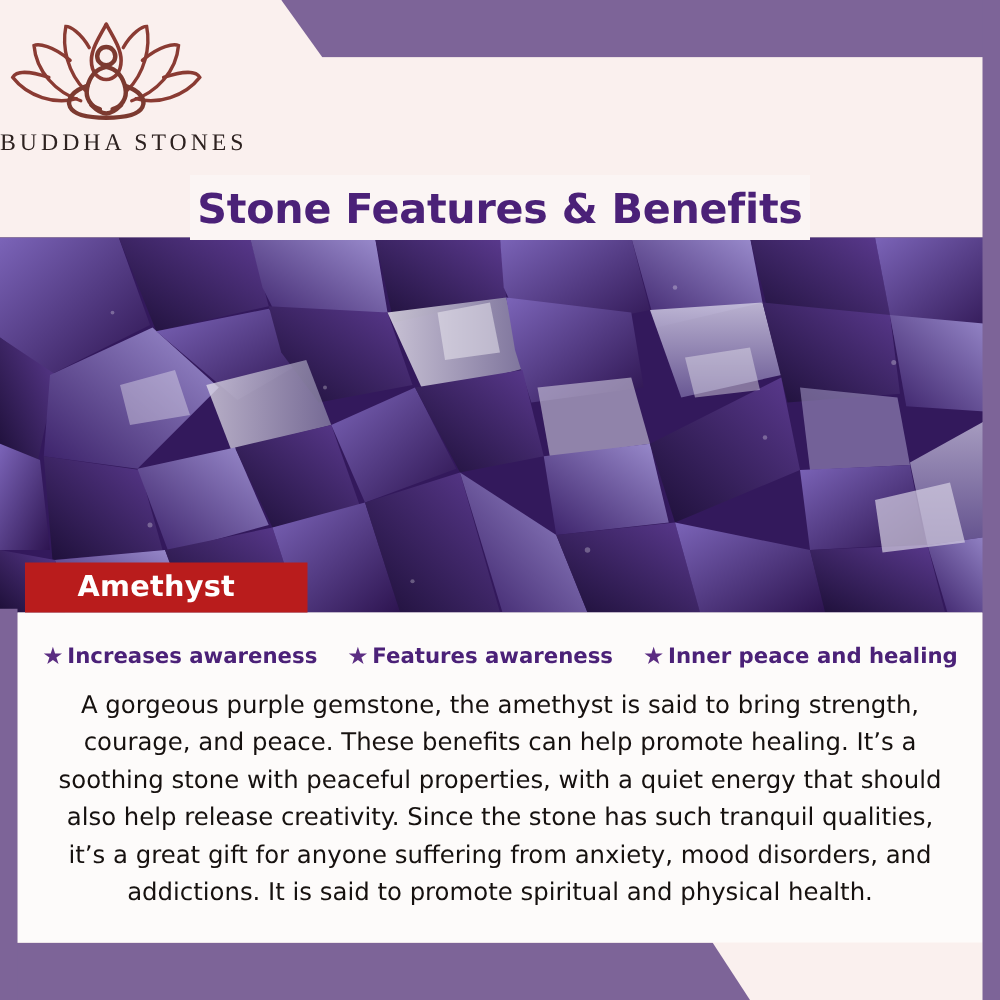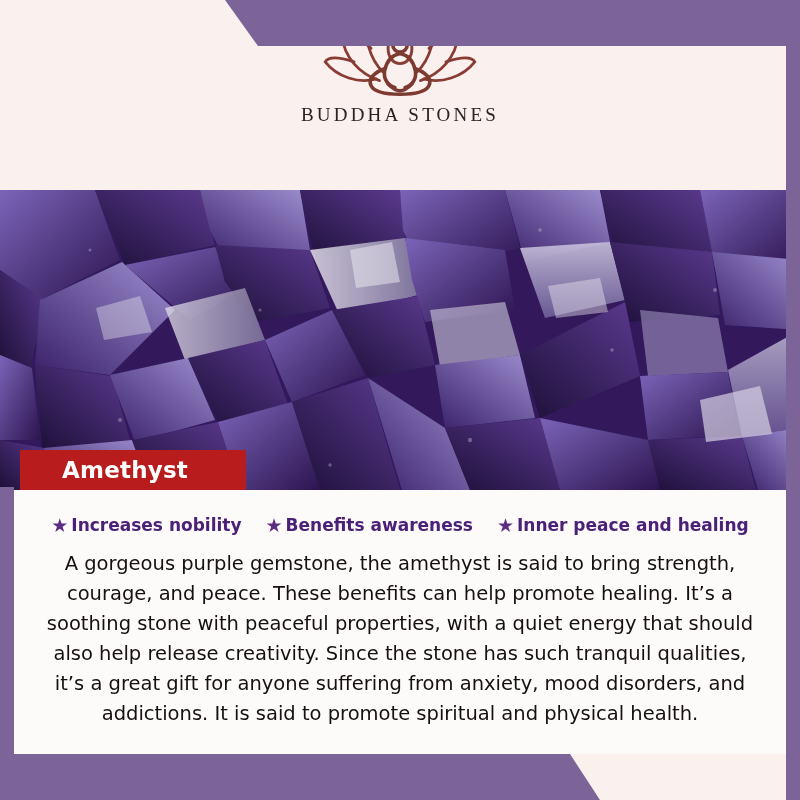--- a/index.html
+++ b/index.html
@@ -50,21 +50,20 @@
 
   
   .logo-block {
     position: absolute;
     top: 0; left: 0;
     width: 800px;
     height: 146px;
     background: #faf0ee;
     display: flex;
     flex-direction: column;
-    align-items: center;
     justify-content: flex-start;
     z-index: 3;
   }
   .logo-mark {
     margin-top: 16px;
     width: 170px;
     height: 86px;
   }
   .logo-word {
     margin-top: 2px;
@@ -211,20 +210,23 @@
           <path d="M100 44 C90 46 84 54 82 64 C80 74 86 82 94 84"></path>
           <path d="M100 44 C110 46 116 54 118 64 C120 74 114 82 106 84"></path>
           <path d="M82 62 C70 66 62 74 66 82 C70 90 84 92 100 92 C116 92 130 90 134 82 C138 74 130 66 118 62"></path>
           <path d="M86 80 C92 86 96 88 100 88 C104 88 108 86 114 80"></path>
         </g>
       </svg>
     </div>
     <div class="logo-word">BUDDHA STONES</div>
   </div>
 
+  <div class="title-band">
+    <div class="title-text">Stone Features &amp; Benefits</div>
+  </div>
 
   <div class="hero">
     <svg viewBox="0 0 800 300" xmlns="http://www.w3.org/2000/svg" preserveAspectRatio="none">
       <defs>
         <linearGradient id="gA" x1="0" y1="0" x2="1" y2="1">
           <stop offset="0%" stop-color="#7b64b8"></stop>
             <stop offset="100%" stop-color="#2d1450"></stop>
         </linearGradient>
         <linearGradient id="gB" x1="0" y1="1" x2="1" y2="0">
           <stop offset="0%" stop-color="#3a2068"></stop>
@@ -309,25 +311,25 @@
   </div>
 
   <div class="stone-banner">
     <div class="stone-banner-label">Amethyst</div>
   </div>
 
   <div class="body-panel">
     <div class="benefits-row">
       <div class="benefit">
         <span class="benefit-star">★</span>
-        <span class="benefit-label">Increases nobility</span>
+        <span class="benefit-label">Increases awareness</span>
       </div>
       <div class="benefit">
         <span class="benefit-star">★</span>
-        <span class="benefit-label">Benefits awareness</span>
+        <span class="benefit-label">Features awareness</span>
       </div>
       <div class="benefit">
         <span class="benefit-star">★</span>
         <span class="benefit-label">Inner peace and healing</span>
       </div>
     </div>
     <div class="description">A gorgeous purple gemstone, the amethyst is said to bring strength, courage, and peace. These benefits can help promote healing. It’s a soothing stone with peaceful properties, with a quiet energy that should also help release creativity. Since the stone has such tranquil qualities, it’s a great gift for anyone suffering from anxiety, mood disorders, and addictions. It is said to promote spiritual and physical health.</div>
   </div>
 
 </div>

